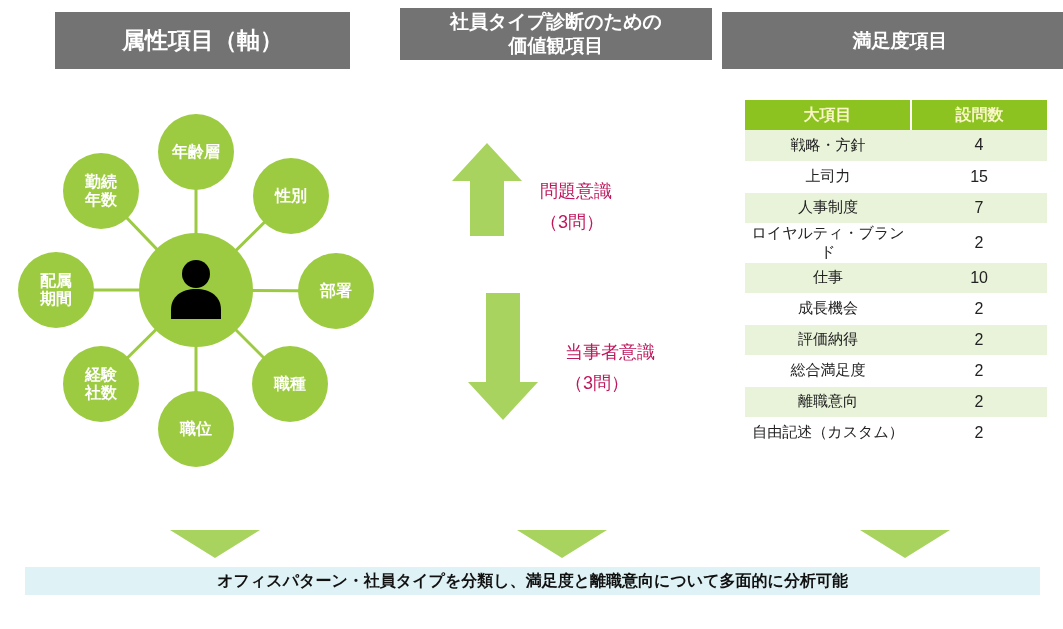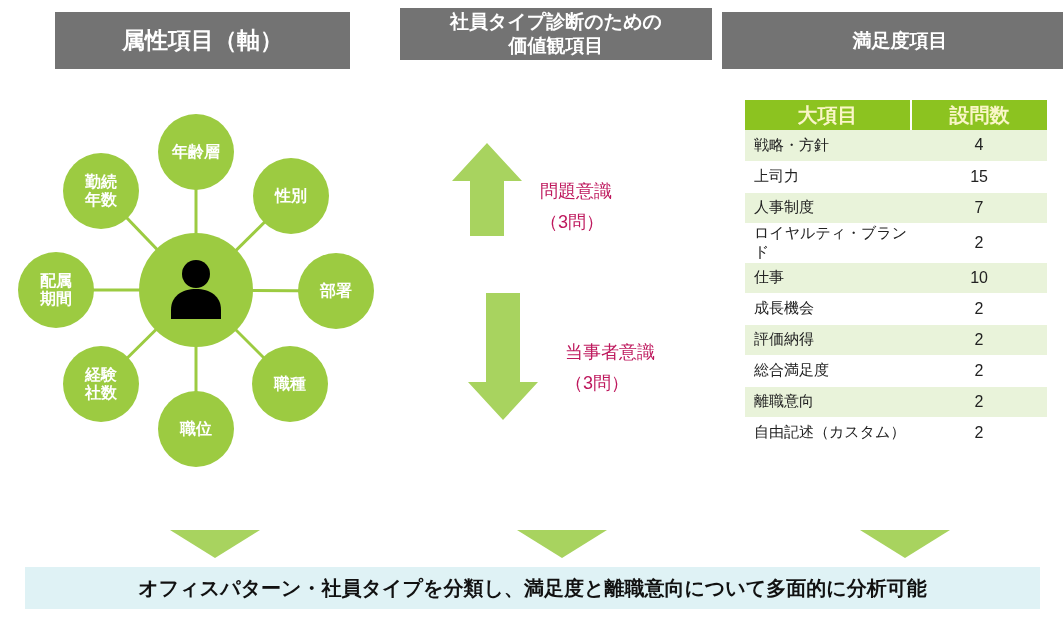--- a/index.html
+++ b/index.html
@@ -88,57 +88,57 @@
     position: absolute;
     left: 745px; top: 100px;
     width: 302px;
     border-collapse: collapse;
     table-layout: fixed;
   }
   .sat-table th {
     background: #8CC320;
     color: #FAF6C8;
     font-weight: bold;
-    font-size: 20px;
+    font-size: 16px;
     height: 30px;
     text-align: center;
   }
   .sat-table th.col-label { width: 55%; border-right: 2px solid #ffffff; }
   .sat-table td {
     height: 31px;
     font-size: 15px;
     color: #222222;
   }
-  .sat-table td.lbl { padding-left: 9px; text-align: left; }
+  .sat-table td.lbl { text-align: center; }
   .sat-table td.cnt { text-align: center; font-size: 16px; }
   .sat-table tr:nth-child(odd) td { background: #E9F3DA; }
   .sat-table tr:nth-child(even) td { background: #ffffff; }
   .sat-table tr td { border-bottom: 1px solid #ffffff; }
 
   
   .down-tri {
     position: absolute;
     width: 0; height: 0;
     border-left: 45px solid transparent;
     border-right: 45px solid transparent;
     border-top: 28px solid #A8D35F;
     top: 530px;
   }
   .tri-left  { left: 170px; }
   .tri-mid   { left: 517px; }
   .tri-right { left: 860px; }
   .banner {
     position: absolute;
     left: 25px; top: 567px;
-    width: 1015px; height: 42px;
+    width: 1015px; height: 28px;
     background: #DFF2F5;
     display: flex;
     align-items: center;
     justify-content: center;
-    font-size: 20px;
+    font-size: 16px;
     font-weight: bold;
     color: #111111;
     text-align: center;
   }
 </style>
 </head>
 <body>
 
 <div class="canvas">
 

